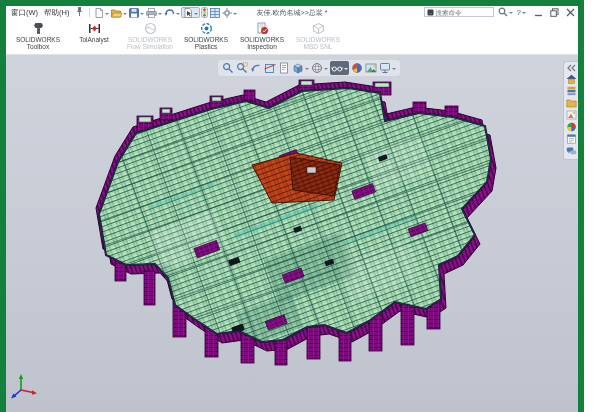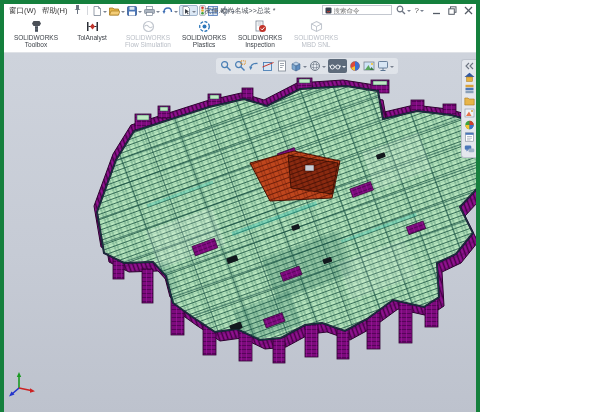--- a/index.html
+++ b/index.html
@@ -2,21 +2,21 @@
 <html><head>
 <meta charset="utf-8">
 <style>
   * { box-sizing: border-box; }
   html,body { margin:0; padding:0; }
   body {
     width:600px; height:412px; overflow:hidden;
     font-family:"Liberation Sans", sans-serif;
     background:#ffffff;
   }
-  .window { position:relative; width:480px; height:412px; border:4px solid #15803d; }
+  .window { position:relative; width:584px; height:412px; border:6px solid #15803d; }
 
   
   .titlebar {
     position:relative; height:13px; background:#ffffff;
     display:flex; align-items:center; font-size:7.5px; color:#333;
     padding:0 2px; z-index:30;
   }
   .menu-item { padding:0 3px; white-space:nowrap; }
   .pin-icon { margin:0 3px; }
   .vsep { width:1px; height:9px; background:#d4d7dc; margin:0 3px; }

